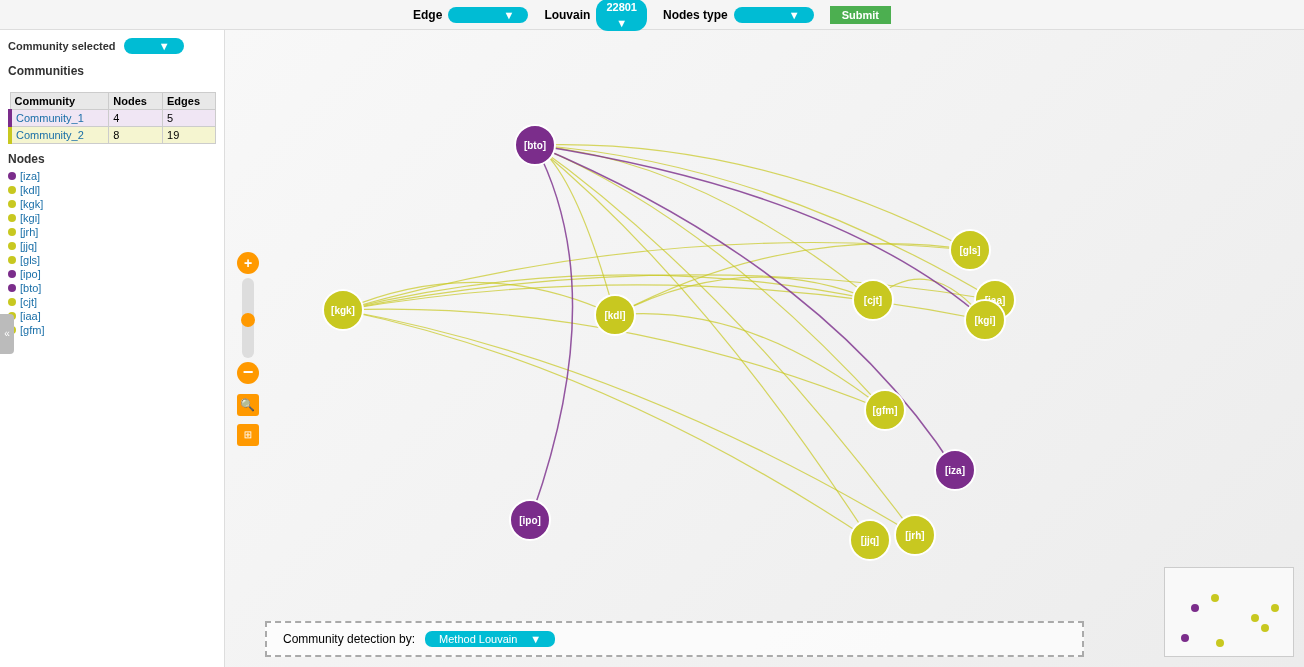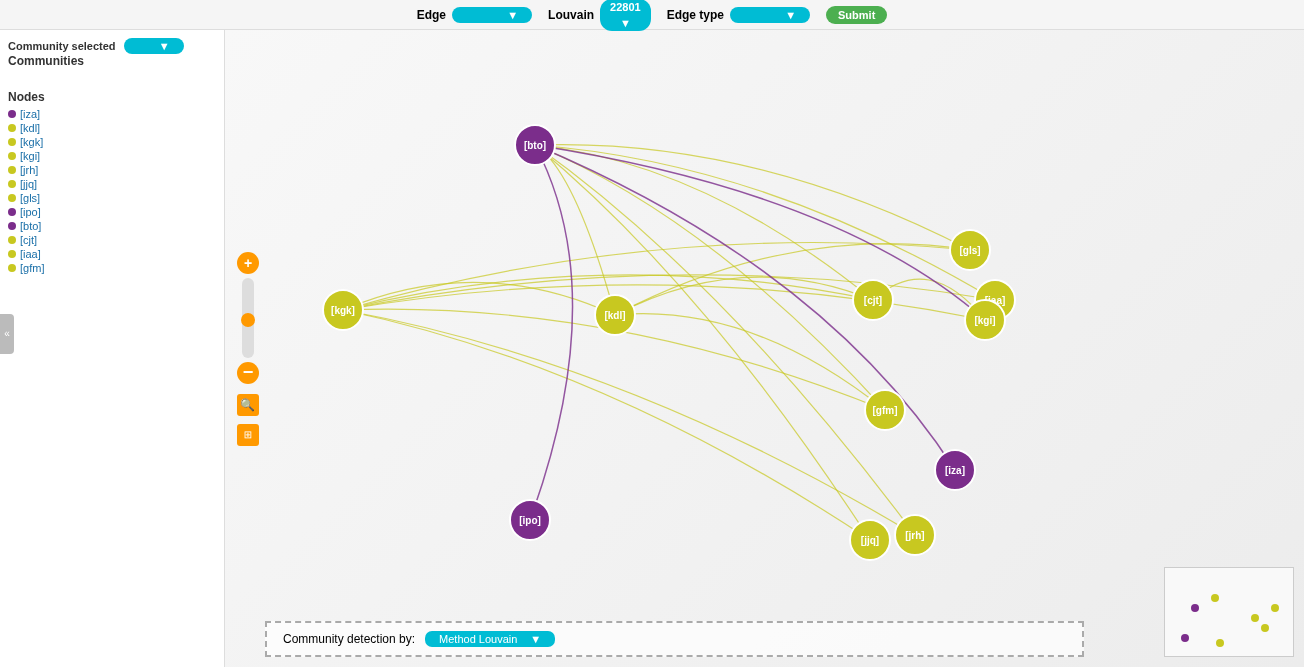--- a/index.html
+++ b/index.html
@@ -47,21 +47,21 @@
       cursor: pointer;
       display: flex;
       align-items: center;
       gap: 4px;
       flex-direction: column;
     }
     .submit-btn {
       background: #4caf50;
       color: white;
       border: none;
-      border-radius: 9px;
+      border-radius: 0;
       padding: 3px 12px;
       font-size: 11px;
       cursor: pointer;
       font-weight: bold;
     }
 
     
     .sidebar {
       position: absolute;
       top: 30px;
@@ -71,25 +71,26 @@
       background: white;
       border-right: 1px solid #ddd;
       padding: 8px;
       overflow-y: auto;
       z-index: 5;
     }
     .community-selected-row {
       display: flex;
       align-items: center;
       gap: 8px;
+      margin-bottom: 10px;
     }
     .section-title {
       font-weight: bold;
       font-size: 12px;
-      margin-bottom: 22px;
+      margin-bottom: 14px;
       color: #333;
     }
     .communities-table {
       width: 100%;
       border-collapse: collapse;
       font-size: 11px;
       margin-bottom: 8px;
     }
     .communities-table th {
       background: #e8e8e8;
@@ -275,40 +276,61 @@
     </div>
   </div>
   <div class="top-bar-item">
     <span>Louvain</span>
     <div class="dropdown-pill-small">
       <span>22801</span>
       <span>▼</span>
     </div>
   </div>
   <div class="top-bar-item">
-    <span>Edge type</span>
+    <span>Nodes type</span>
     <div class="dropdown-pill">
       <span></span>
       <span>▼</span>
     </div>
   </div>
   <button class="submit-btn">Submit</button>
 </div>
 
 <div class="sidebar">
   <div class="community-selected-row">
     <span style="font-size:11px; color:#333; font-weight:bold;">Community selected</span>
     <div class="dropdown-pill" style="min-width:60px;">
       <span>&nbsp;</span>
       <span>▼</span>
     </div>
   </div>
 
   <div class="section-title">Communities</div>
 
+  <table class="communities-table">
+    <thead>
+      <tr>
+        <th>Community</th>
+        <th>Nodes</th>
+        <th>Edges</th>
+      </tr>
+    </thead>
+    <tbody id="communities-tbody">
+    <tr class="comm-row-1" style="background-color: rgb(240, 230, 244);">
+          <td style="color:#1a6fa8; cursor:pointer;">Community_1</td>
+          <td>4</td>
+          <td>5</td>
+        </tr>
+        <tr class="comm-row-2" style="background-color: rgb(245, 245, 208);">
+          <td style="color:#1a6fa8; cursor:pointer;">Community_2</td>
+          <td>8</td>
+          <td>19</td>
+        </tr>
+      </tbody>
+  </table>
 
 
   <div class="nodes-section-title">Nodes</div>
   <div id="nodes-list">
       <div class="node-item">
         <span class="node-dot" style="background:#7b2d8b;"></span>
         <span>[iza]</span>
       </div>
       <div class="node-item">
         <span class="node-dot" style="background:#c8c820;"></span>

